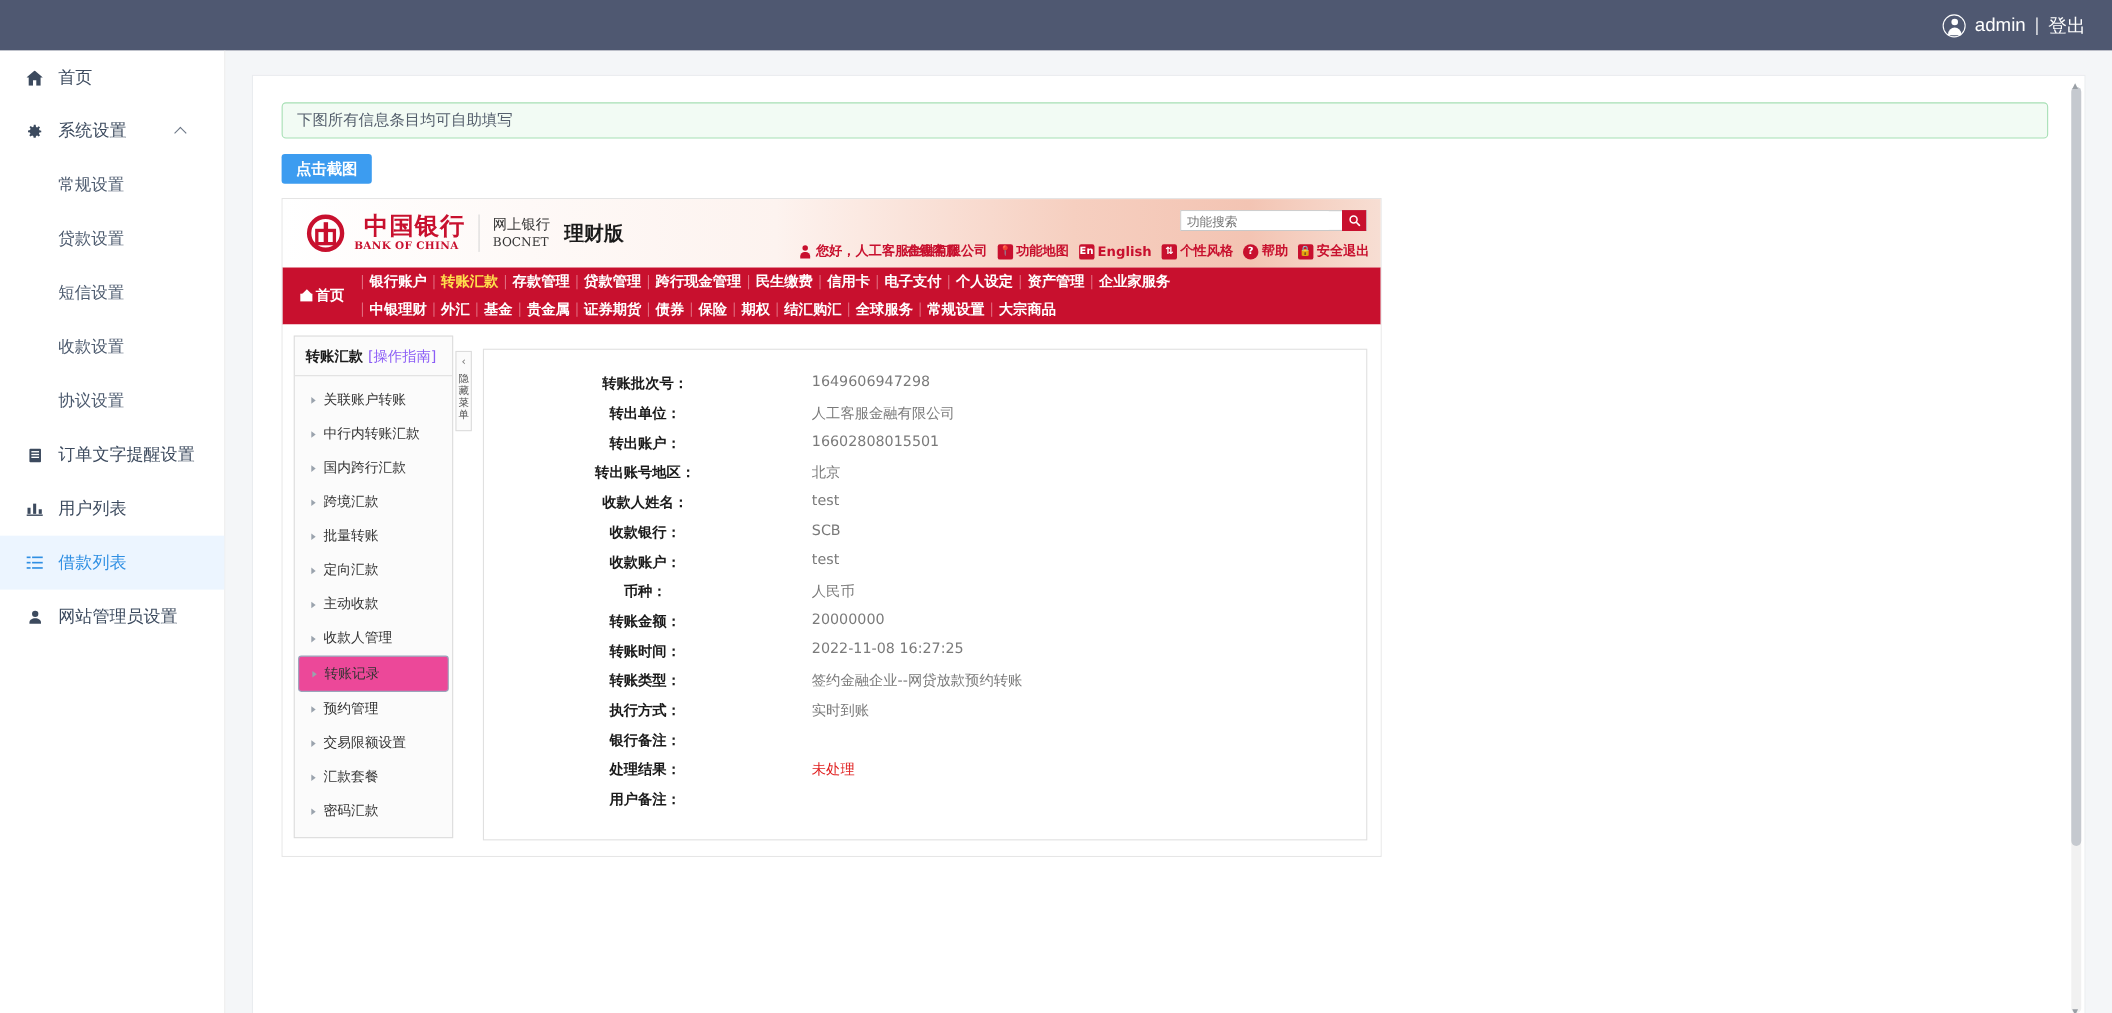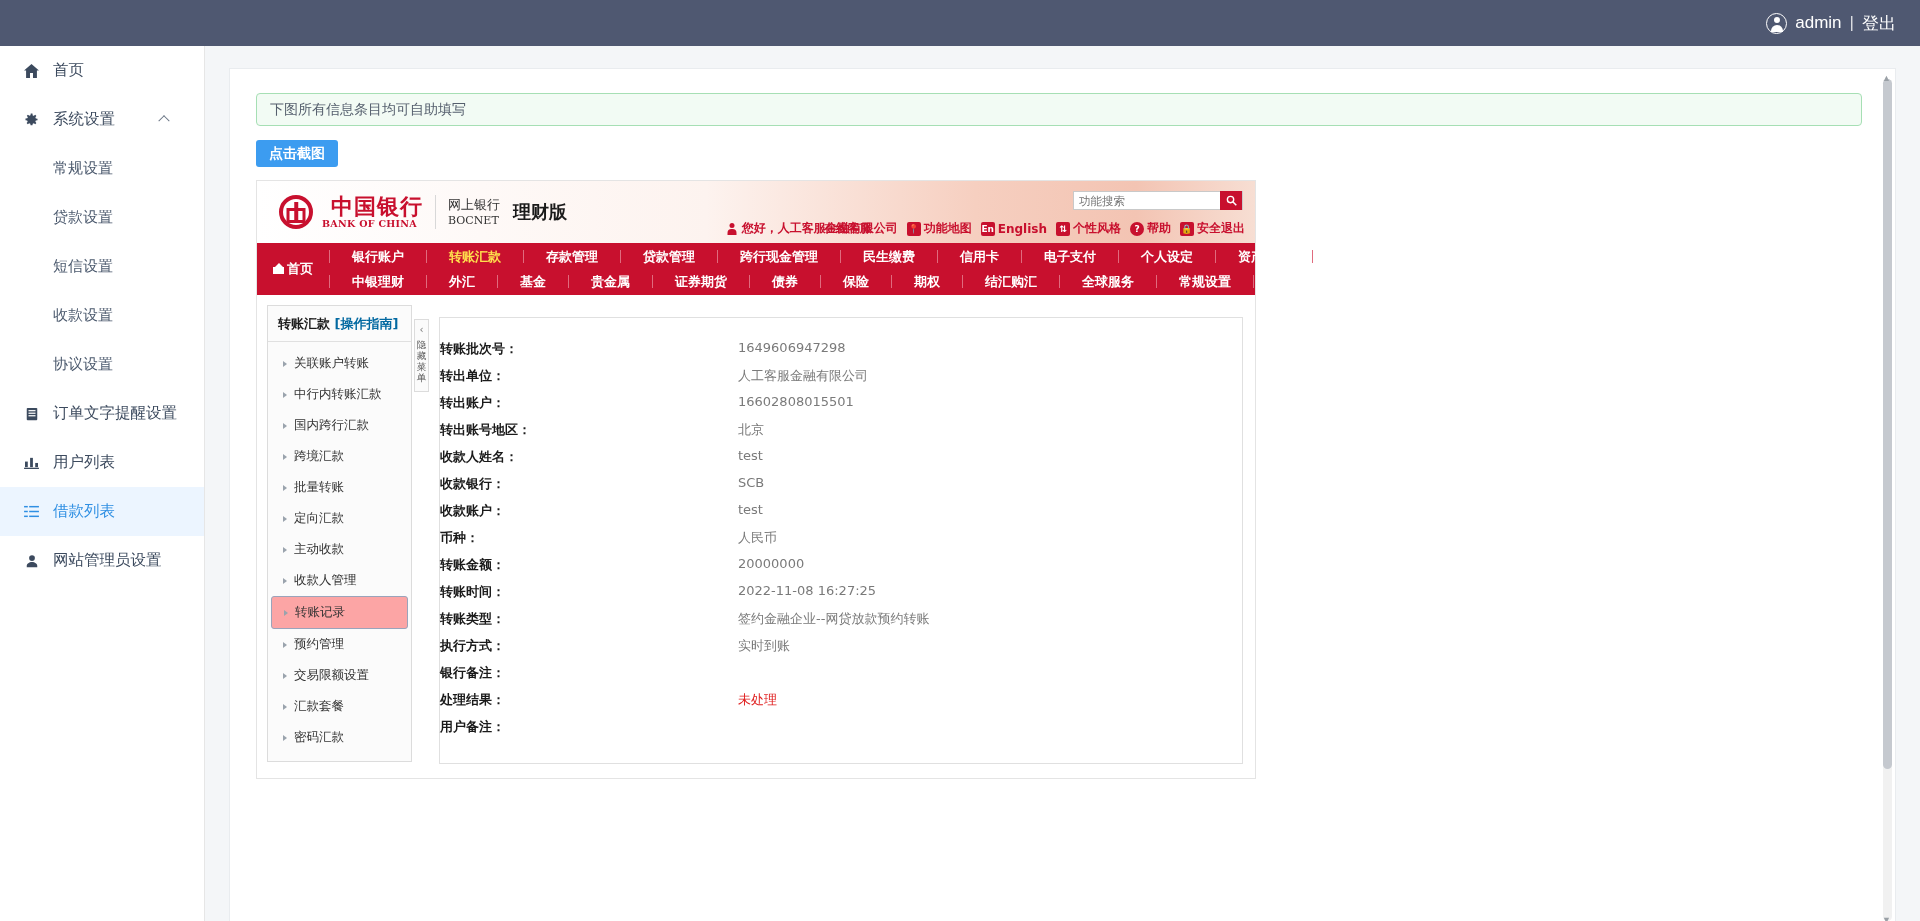--- a/index.html
+++ b/index.html
@@ -179,42 +179,42 @@
     content:""; position:absolute; left:0; top:3px; width:11px; height:7px; background:#fff;
   }
   .home-ico::after {
     content:""; position:absolute; left:0.5px; top:-1px; border-left:5px solid transparent;
     border-right:5px solid transparent; border-bottom:5px solid #fff;
   }
   .boc-nav-cols { flex: 1; display: flex; flex-direction: column; justify-content: center; }
   .boc-nav-row { display: flex; align-items: center; height: 25px; }
   .boc-nav-row a {
     color: #ffffff; font-size: 13px; font-weight: bold; text-decoration: none;
-    padding: 0 22px; border-left: 1px solid #e06b7e; line-height: 13px; white-space: nowrap;
+    padding: 0 6px; border-left: 1px solid #e06b7e; line-height: 13px; white-space: nowrap;
   }
   .boc-nav-row a.cur { color: #ffe14d; }
 
   .boc-body { display: flex; background: #ffffff; padding: 10px 0 14px 0; position: relative; }
 
   .boc-left {
     width: 145px; margin-left: 10px; border: 1px solid #dcdcdc; background: #fbfbfb;
     flex: none; align-self: flex-start;
   }
   .boc-left-title {
     font-size: 13px; font-weight: bold; color: #1a1a1a; padding: 9px 0 8px 10px;
     border-bottom: 1px solid #e0e0e0;
   }
-  .boc-left-title .guide { color: #0369a1; font-weight: bold; }
+  .boc-left-title .guide { color: #8b5cf6; font-weight: normal; }
   .boc-left ul { list-style: none; margin: 0; padding: 6px 0 8px 0; }
   .boc-left li {
     display: flex; align-items: center; gap: 7px; font-size: 12.5px; color: #333;
     padding: 7px 6px 7px 12px; margin: 0 3px; cursor: pointer;
   }
   .boc-left li.sel {
-    background: #fca5a5; border: 1px solid #9aa4bb; border-radius: 3px; margin: 0 3px;
+    background: #ec4899; border: 1px solid #9aa4bb; border-radius: 3px; margin: 0 3px;
   }
   .tri { width: 0; height: 0; border-left: 4px solid #9aa3ad;
          border-top: 3.5px solid transparent; border-bottom: 3.5px solid transparent; flex: none; }
 
   .boc-collapse {
     width: 15px; margin-left: 2px; border: 1px solid #dcdcdc; background: #fbfbfb;
     font-size: 9.5px; color: #555; text-align: center; padding: 4px 0 8px 0;
     align-self: flex-start; margin-top: 14px; line-height: 11px; cursor: pointer; flex: none;
   }
   .boc-collapse .chev { font-size: 10px; color: #777; display:block; margin-bottom: 4px; }
@@ -230,21 +230,21 @@
   .step { width: 94px; text-align: center; font-size: 11.5px; color: #333; font-weight: bold; }
   .step .bar { height: 3px; background: #cfcfcf; margin-top: 5px; }
   .step.done .bar { background: #c8102e; }
 
   .boc-detail {
     margin-top: 12px; border: 1px solid #e0e0e0; background: #fff;
     padding: 22px 0 18px 0; min-height: 410px;
   }
   .drow { display: flex; margin-bottom: 9px; font-size: 13px; }
   .dlab {
-    width: 298px; text-align: left; color: #1a1a1a; font-weight: bold; padding-right: 5px;
+    width: 298px; text-align: center; color: #1a1a1a; font-weight: bold; padding-right: 5px;
   }
   .dval { color: #7a7a7a; }
   .dval.green { color: #1f8a3b; }
   .dval.red { color: #e02020; }
 
   
   .vscroll {
     position: absolute; right: 3px; top: 10px; width: 9px; height: 842px;
     background: #f1f1f1; border-radius: 5px;
   }

